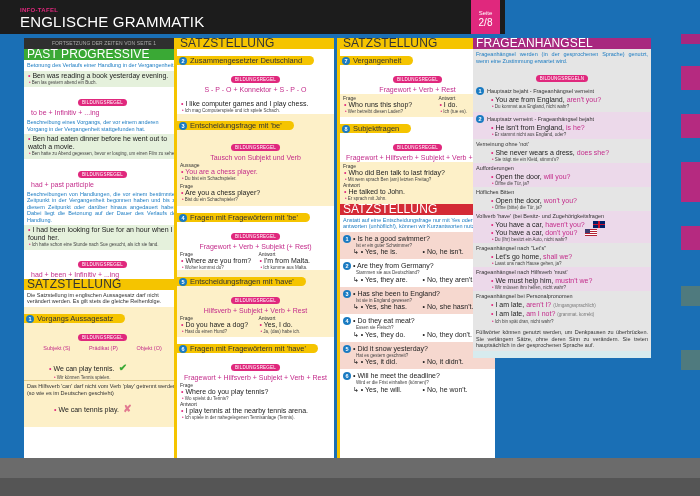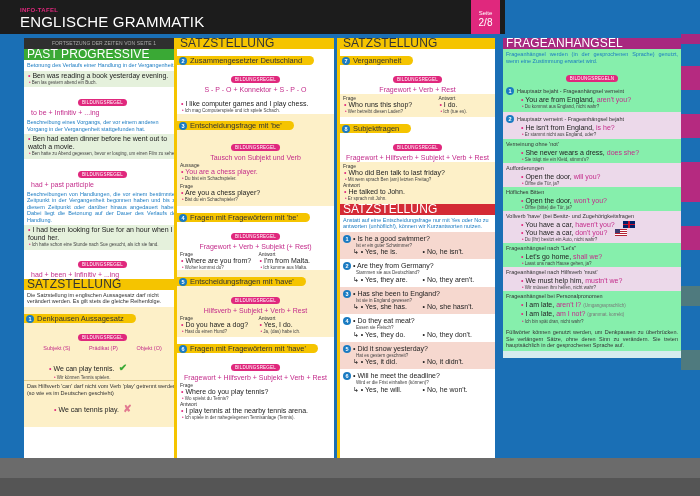--- a/index.html
+++ b/index.html
@@ -8,21 +8,21 @@
 .topbar-blue{position:absolute;left:505px;top:0;width:195px;height:34px;background:#1a6fb5}
 .info{position:absolute;left:20px;top:7px;color:#e0287d;font-size:6px;font-weight:bold;letter-spacing:.3px}
 .title{position:absolute;left:20px;top:13px;color:#fff;font-size:15px;letter-spacing:.2px}
 .seite{position:absolute;left:471px;top:0;width:29px;height:34px;background:#e0287d;color:#fff;text-align:center;font-size:6px;padding-top:10px;line-height:1}
 .seite b{display:block;font-size:10px;font-weight:normal;margin-top:2px}
 .leftstripe{position:absolute;left:0;top:34px;width:14px;height:462px;background:#1a6fb5}
 .col{position:absolute;top:38px;overflow:hidden}
 .c1{left:24px;width:157px;height:420px;background:#fff}
 .c2{left:174px;width:160px;height:420px;background:#fff;border-left:3px solid #f5c400}
 .c3{left:337px;width:158px;height:420px;background:#fff;border-left:3px solid #f5c400}
-.c4{left:503px;width:178px;height:320px;background:#86efac}
+.c4{left:473px;width:178px;height:320px;background:#e5e5e5}
 .bottom{position:absolute;left:0;top:458px;width:700px;height:38px;background:#6b6b6b}
 .bottom2{position:absolute;left:0;top:478px;width:700px;height:18px;background:#555}
 .rightstripe{position:absolute;left:681px;top:34px;width:19px;height:424px}
 .rs{height:24px}
 .hdr{height:11px;font-size:12px;color:#fff;padding-left:3px;line-height:11px;letter-spacing:.1px}
 .g{background:#3aa935}
 .dark{background:#2f2f2f;color:#aaa;font-size:5px;text-align:center}
 .y{background:#f5c400;color:#333}
 .r{background:#d42a35}
 .m{background:#a8287f}
@@ -98,21 +98,21 @@
   <div class="gbox" style="padding:1px 0 2px">
     <div class="ex">I had been looking for Sue for an hour when I found her.</div>
     <div class="tr">Ich hatte schon eine Stunde nach Sue gesucht, als ich sie fand.</div>
   </div>
   <div class="center" style="margin-top:2px"><span class="badge">BILDUNGSREGEL</span></div>
   <div class="rule" style="padding-left:7px">had + been + Infinitiv + ...ing</div>
 
   <div class="hdr y">SATZSTELLUNG</div>
   <div style="font-size:5.5px;color:#333;line-height:6.5px;padding:2px 3px">Die Satzstellung im englischen Aussagesatz darf nicht verändert werden. Es gilt stets die gleiche Reihenfolge.</div>
   <div class="ybox" style="height:120px">
-    <div class="sub"><span class="num">1</span><span>Denkpausen Aussagesatz</span></div>
+    <div class="sub"><span class="num">1</span><span>Vorgangs Aussagesatz</span></div>
     <div class="center"><span class="badge">BILDUNGSREGEL</span></div>
     <div style="display:flex;justify-content:space-around;font-size:5.5px;color:#c32b8a;padding:2px 10px">
       <span>Subjekt (S)</span>
       <span>Prädikat (P)</span>
       <span>Objekt (O)</span>
     </div>
     <div style="padding-left:25px;margin-top:4px"><span class="ex" style="padding:0">We can play tennis.</span> <span class="check">✔</span></div>
     <div class="tr" style="padding-left:30px">Wir können Tennis spielen.</div>
     <div style="font-size:5.5px;color:#333;line-height:6.5px;padding:2px 3px;border-top:1px solid #e0c98a">Das Hilfsverb 'can' darf nicht vom Verb 'play' getrennt werden (so wie es im Deutschen geschieht)</div>
     <div style="padding-left:30px"><span class="ex" style="padding:0">We can tennis play.</span> <span class="cross">✘</span></div>

